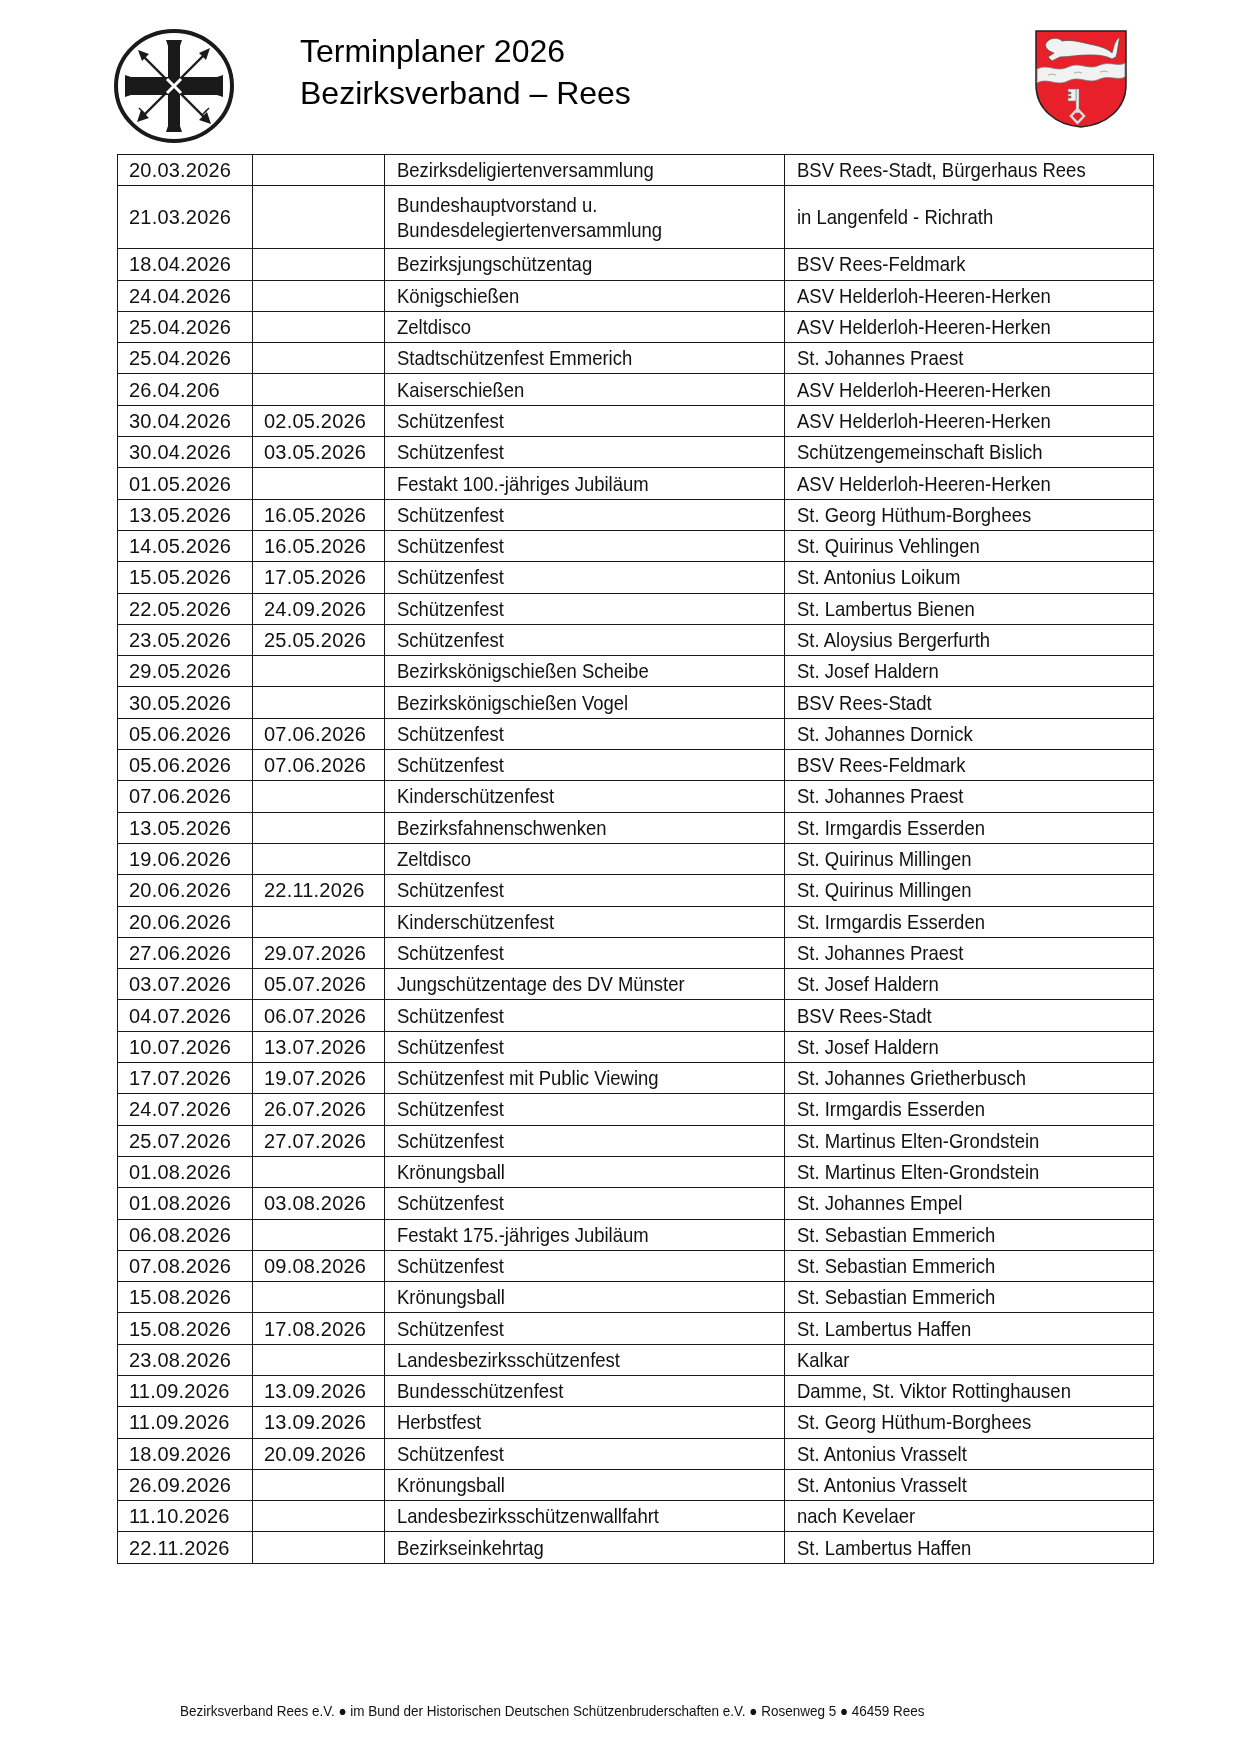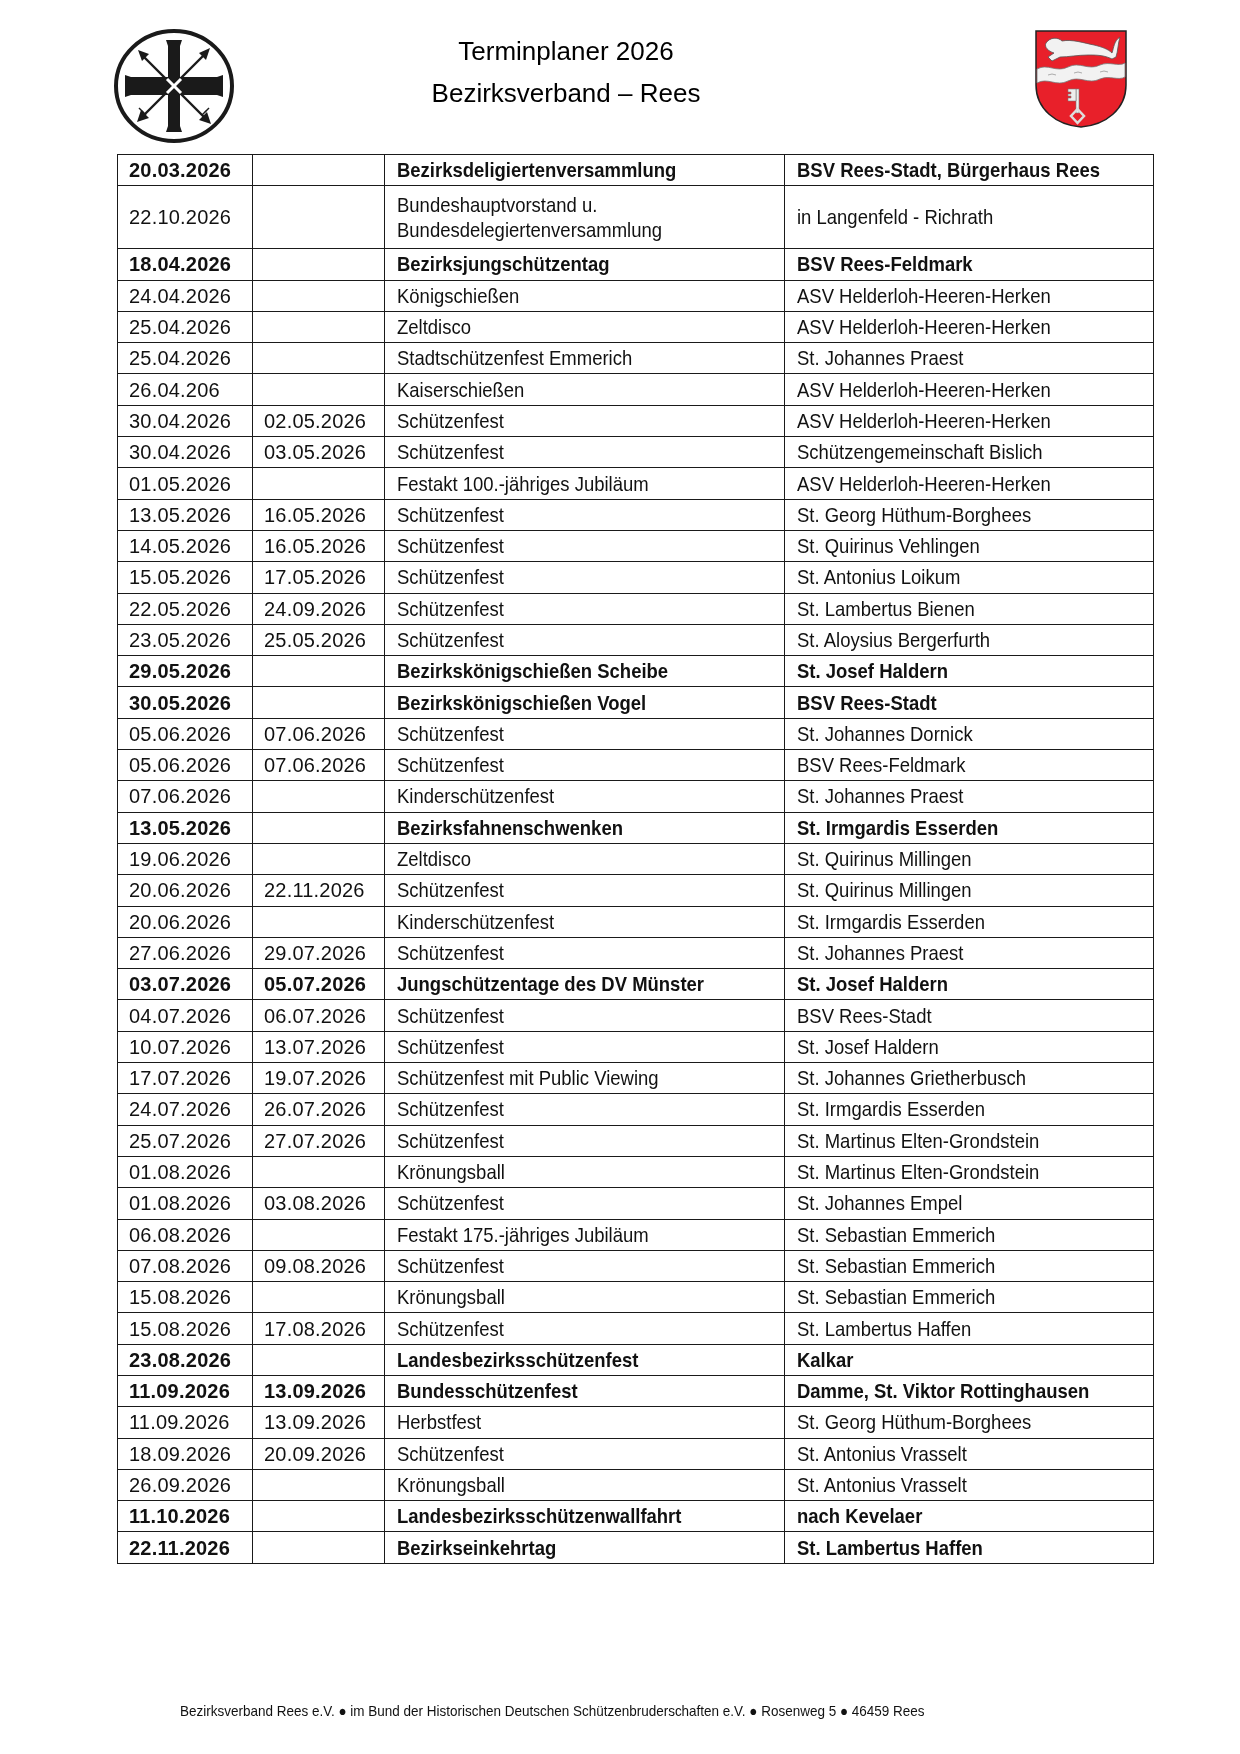--- a/index.html
+++ b/index.html
@@ -1,36 +1,36 @@
 <!DOCTYPE html>
 <html><head>
 <meta charset="utf-8">
 <style>
   html, body { margin: 0; padding: 0; background: #ffffff; }
   body { width: 1240px; height: 1754px; position: relative; overflow: hidden;
          font-family: "Liberation Sans", sans-serif; color: #111; }
   .logo-left { position: absolute; left: 113px; top: 28px; width: 122px; height: 116px; }
   .logo-right { position: absolute; left: 1034px; top: 29px; width: 94px; height: 100px; }
-  .title { position: absolute; left: 300px; width: 532px; top: 30px; text-align: center;
-           font-size: 26px; line-height: 42px; color: #000; }
+  .title { position: absolute; left: 300px; width: 532px; top: 30px; 
+           font-size: 32px; line-height: 42px; color: #000; }
   .title div { white-space: nowrap; }
   table.events { position: absolute; left: 117px; top: 154px; width: 1036px;
                  border-collapse: collapse; table-layout: fixed; }
   table.events td { border: 1.6px solid #1a1a1a; height: 30.3px; padding: 0 0 0 12px;
                     font-size: 20px; line-height: 22px; vertical-align: middle;
                     white-space: nowrap; overflow: hidden; }
   table.events tr.tall td { height: 62px; }
   col.c-start { width: 135px; }
   col.c-end { width: 132px; }
   col.c-event { width: 400px; }
   col.c-loc { width: 369px; }
   td.date { letter-spacing: 0.2px; padding-left: 11px !important; }
   td.txt span.n { display: inline-block; transform: scaleX(0.88); transform-origin: left center;
                   font-size: 21px; }
-  tr.bold td { font-weight: bold; }
+  tr.bold td { font-weight: normal; }
   td.txt span.n.ml { line-height: 25px; }
   .footer { position: absolute; left: 0; width: 1104px; top: 1703px; text-align: center;
             font-size: 14.5px; color: #111; }
   .footer span.n { display: inline-block; transform: scaleX(0.93); }
 </style>
 </head>
 <body>
 
 <svg class="logo-left" viewBox="0 0 122 116">
   <ellipse cx="61" cy="58" rx="58" ry="55" fill="#fff" stroke="#1a1a1a" stroke-width="4"></ellipse>
@@ -89,21 +89,21 @@
       <col class="c-loc">
   </colgroup>
   <tbody id="rows">
       <tr class="bold">
     <td class="date">20.03.2026</td>
     <td class="date"></td>
     <td class="txt"><span class="n">Bezirksdeligiertenversammlung</span></td>
     <td class="txt"><span class="n">BSV Rees-Stadt, Bürgerhaus Rees</span></td>
   </tr>
       <tr class="tall">
-    <td class="date">22.10.2026</td>
+    <td class="date">21.03.2026</td>
     <td class="date"></td>
     <td class="txt"><span class="n ml"><div>Bundeshauptvorstand u.</div><div>Bundesdelegiertenversammlung</div></span></td>
     <td class="txt"><span class="n">in Langenfeld - Richrath</span></td>
   </tr>
       <tr class="bold">
     <td class="date">18.04.2026</td>
     <td class="date"></td>
     <td class="txt"><span class="n">Bezirksjungschützentag</span></td>
     <td class="txt"><span class="n">BSV Rees-Feldmark</span></td>
   </tr>

